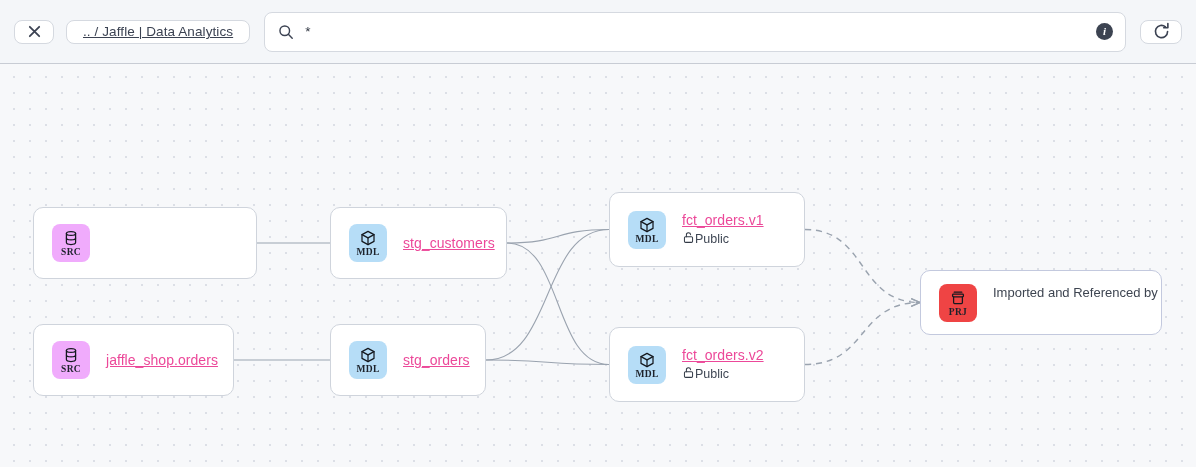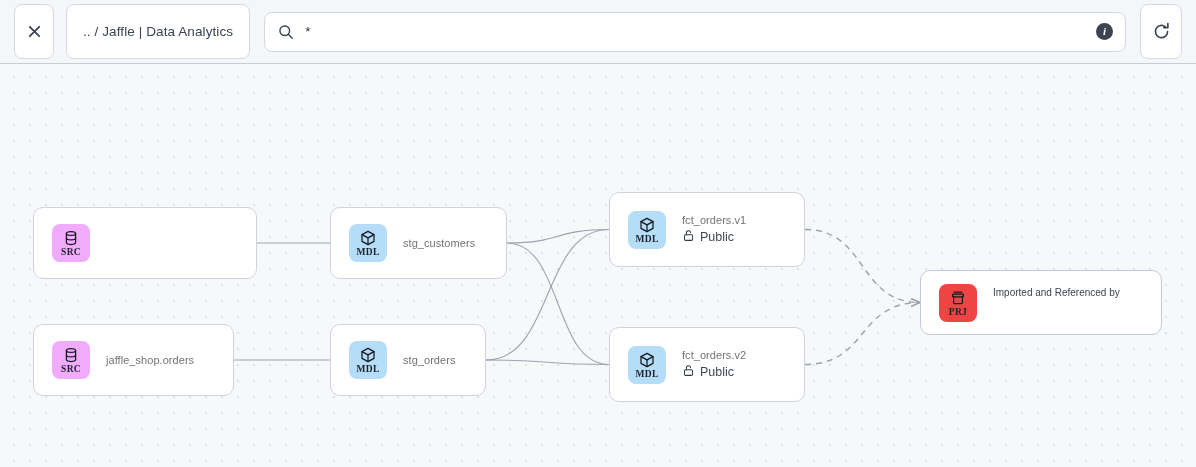--- a/index.html
+++ b/index.html
@@ -40,31 +40,32 @@
     height: 64px;
     background: #f4f6f9;
     border-bottom: 1px solid #c8ccd4;
     box-sizing: border-box;
     display: flex;
     align-items: center;
     padding: 0 14px;
     z-index: 40;
   }
   .tb-btn {
-    height: 55px;
+    height: 24px;
     min-width: 40px;
     background: #ffffff;
     border: 1px solid #d5d9e0;
     border-radius: 8px;
     display: flex;
     align-items: center;
     justify-content: center;
     cursor: pointer;
     box-sizing: border-box;
     padding: 0;
+    text-decoration: underline;
   }
   #close-btn { width: 40px; margin-right: 12px; }
   #breadcrumb-btn {
     padding: 0 16px;
     margin-right: 14px;
     font-size: 13.5px;
     color: #3b4252;
     white-space: nowrap;
     letter-spacing: 0.1px;
   }
@@ -166,35 +167,35 @@
 
   .node-body {
     margin-left: 16px;
     display: flex;
     flex-direction: column;
     justify-content: center;
     min-width: 0;
     padding-right: 14px;
   }
   .node-title {
-    font-size: 11px;
-    color: #737373;
+    font-size: 14px;
+    color: #ec4899;
     white-space: nowrap;
     letter-spacing: 0.05px;
+    text-decoration: underline;
   }
   .node-sub {
     display: flex;
     align-items: center;
-    gap: 5px;
     font-size: 12.5px;
     color: #404855;
     margin-top: 3px;
   }
   .node-kicker {
-    font-size: 10px;
+    font-size: 13px;
     color: #3d4450;
     white-space: nowrap;
     margin-bottom: 20px;
     text-align: center;
   }
   .node-strong {
     font-size: 15px;
     color: #141820;
     white-space: nowrap;
   }

